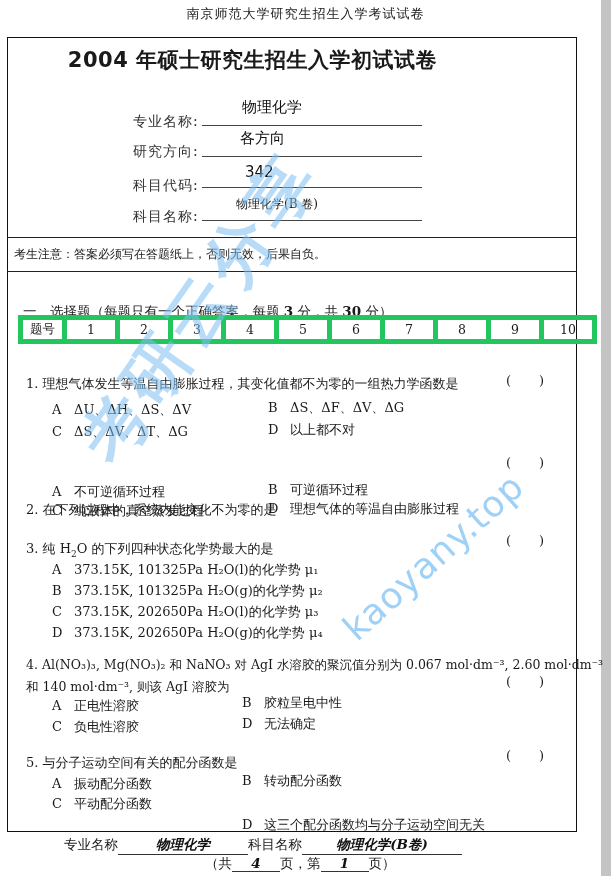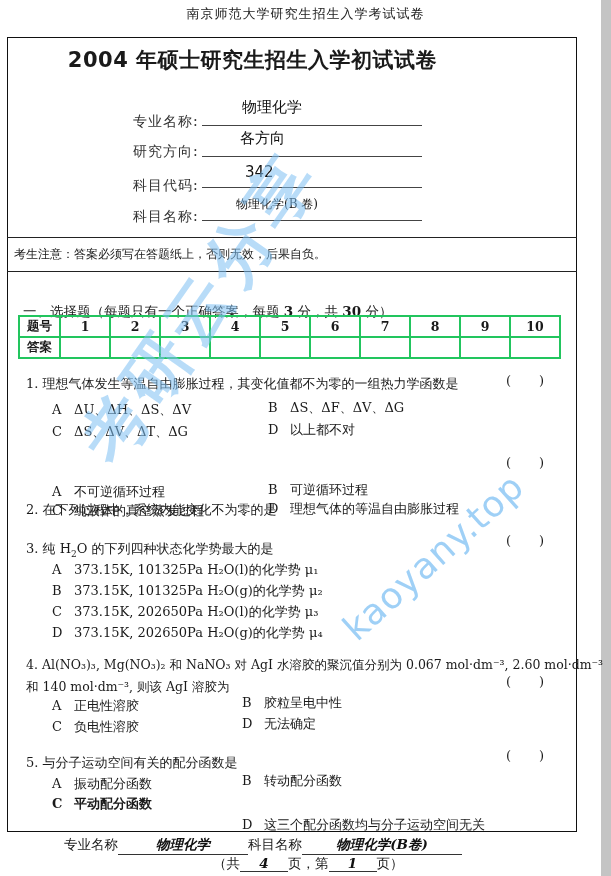--- a/index.html
+++ b/index.html
@@ -14,21 +14,21 @@
   .frame { position:absolute; left:7px; top:37px; width:570px; height:795px; border:1.6px solid #111; box-sizing:border-box; }
   .title { position:absolute; left:0; width:505px; top:46px; text-align:center; font-family:"DejaVu Sans","Liberation Sans",sans-serif; font-size:21px; font-weight:bold; letter-spacing:0.5px; }
   .info-label { position:absolute; left:133px; font-size:14px; color:#333; letter-spacing:1px; }
   .info-value { position:absolute; font-size:15px; color:#111; }
   .info-line { position:absolute; left:202px; width:220px; border-bottom:1px solid #444; height:0; }
   .hline { position:absolute; left:7px; width:570px; height:0; border-top:1.2px solid #222; }
   .notice { position:absolute; left:14px; top:246px; font-family:Liberation Serif, serif; font-size:12px; }
   .section { position:absolute; left:23px; top:303px; font-size:13.5px; }
   .section b { font-weight:bold; }
   table.ans { position:absolute; left:18px; top:315px; border-collapse:collapse; font-size:12.5px; }
-  table.ans td { border:2px solid #22c55e; height:19px; text-align:center; padding:0;font-weight:bold; }
+  table.ans td { border:5px solid #22c55e; height:19px; text-align:center; padding:0; }
   table.ans td.hd { width:39px; }
   table.ans td.c { width:48px; }
   .q { position:absolute; font-size:13px; }
   .paren { position:absolute; font-size:13px; left:506px; width:38px; display:flex; justify-content:space-between; }
   .opt { position:absolute; font-size:13px; }
   .opt .lt { display:inline-block; width:22px; }
   sub, sup { font-size:9px; line-height:0; }
   .footer1 { position:absolute; top:836px; font-size:13.5px; }
   .hand { font-family:"DejaVu Serif",serif; font-style:italic; font-weight:bold; color:#111; display:inline-block; border-bottom:1px solid #333; text-align:center; }
   .wm { position:absolute; color:#7fc1f4; opacity:0.75; font-family:"DejaVu Sans","Liberation Sans",sans-serif; pointer-events:none; }
@@ -76,33 +76,20 @@
     <td class="c">2</td>
     <td class="c">3</td>
     <td class="c">4</td>
     <td class="c">5</td>
     <td class="c">6</td>
     <td class="c">7</td>
     <td class="c">8</td>
     <td class="c">9</td>
     <td class="c">10</td>
   </tr>
-  <tr>
-    <td class="hd">答案</td>
-    <td class="c"></td>
-    <td class="c"></td>
-    <td class="c"></td>
-    <td class="c"></td>
-    <td class="c"></td>
-    <td class="c"></td>
-    <td class="c"></td>
-    <td class="c"></td>
-    <td class="c"></td>
-    <td class="c"></td>
-  </tr>
 </tbody>
   </table>
 
 <div class="q" style="left:26px;top:375px;">1. 理想气体发生等温自由膨胀过程，其变化值都不为零的一组热力学函数是</div>
 <div class="paren" style="top:373px;">
     <span>(</span>
     <span>)</span>
   </div>
 <div class="opt" style="left:52px;top:401px;"><span class="lt">A</span><span>ΔU、ΔH、ΔS、ΔV</span></div>
 <div class="opt" style="left:268px;top:399px;"><span class="lt">B</span><span>ΔS、ΔF、ΔV、ΔG</span></div>
@@ -140,24 +127,24 @@
 <div class="opt" style="left:52px;top:718px;"><span class="lt">C</span><span>负电性溶胶</span></div>
 <div class="opt" style="left:242px;top:715px;"><span class="lt">D</span><span>无法确定</span></div>
 
 <div class="q" style="left:26px;top:754px;">5. 与分子运动空间有关的配分函数是</div>
 <div class="paren" style="top:748px;">
     <span>(</span>
     <span>)</span>
   </div>
 <div class="opt" style="left:52px;top:775px;"><span class="lt">A</span><span>振动配分函数</span></div>
 <div class="opt" style="left:242px;top:772px;"><span class="lt">B</span><span>转动配分函数</span></div>
-<div class="opt" style="left:52px;top:795px;font-weight:bold;"><span class="lt">C</span><span>平动配分函数</span></div>
+<div class="opt" style="left:52px;top:795px;"><span class="lt">C</span><span>平动配分函数</span></div>
 <div class="opt" style="left:242px;top:816px;"><span class="lt">D</span><span>这三个配分函数均与分子运动空间无关</span></div>
 
 <div class="footer1" style="left:64px;">
   <span>专业名称</span><span class="hand" style="width:130px;">物理化学</span><span>科目名称</span><span class="hand" style="width:160px;">物理化学(B卷)</span>
 </div>
-<div class="footer1" style="left:205px;top:855px;margin-left:8px;">
+<div class="footer1" style="left:205px;top:855px;">
   <span>（共</span><span class="hand" style="width:48px;">4</span><span>页，第</span><span class="hand" style="width:48px;">1</span><span>页）</span>
 </div>
 
 <div class="wm" style="left:60px;top:430px;font-size:66px;transform:rotate(-55deg);transform-origin:left top;letter-spacing:6px;font-weight:bold;opacity:0.55;">考研云分享</div>
 <div class="wm" style="left:335px;top:618px;font-size:36px;transform:rotate(-42deg);transform-origin:left top;letter-spacing:1px;">kaoyany.top</div>
 
 </body></html>

